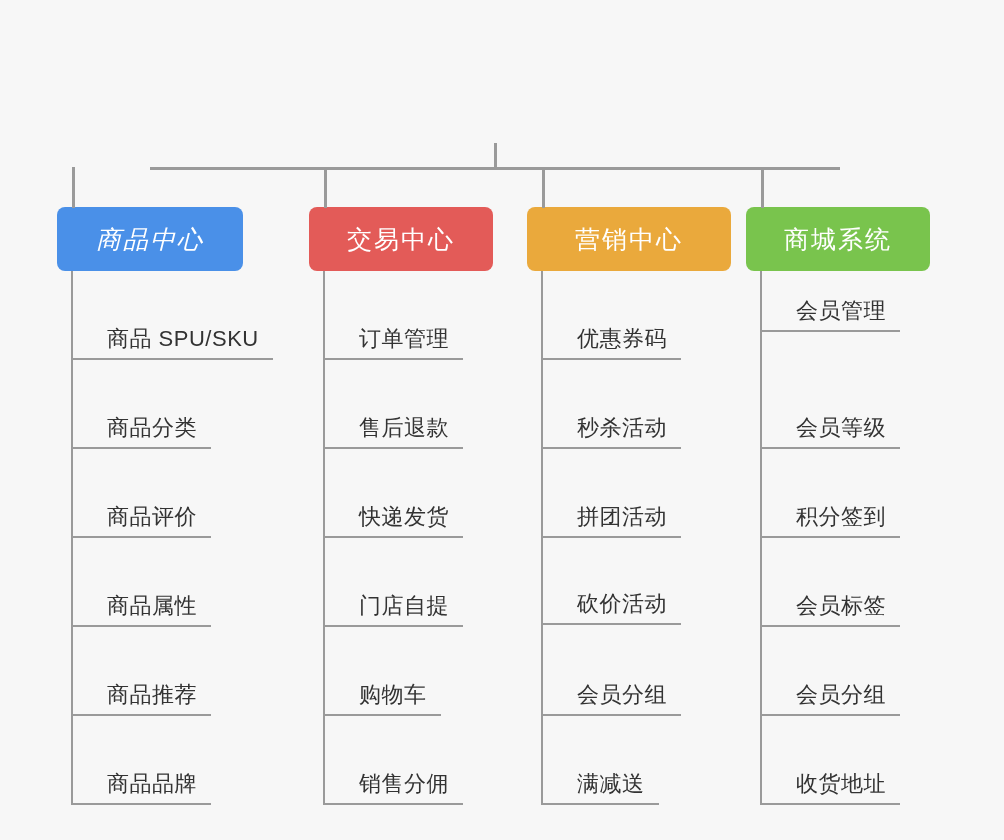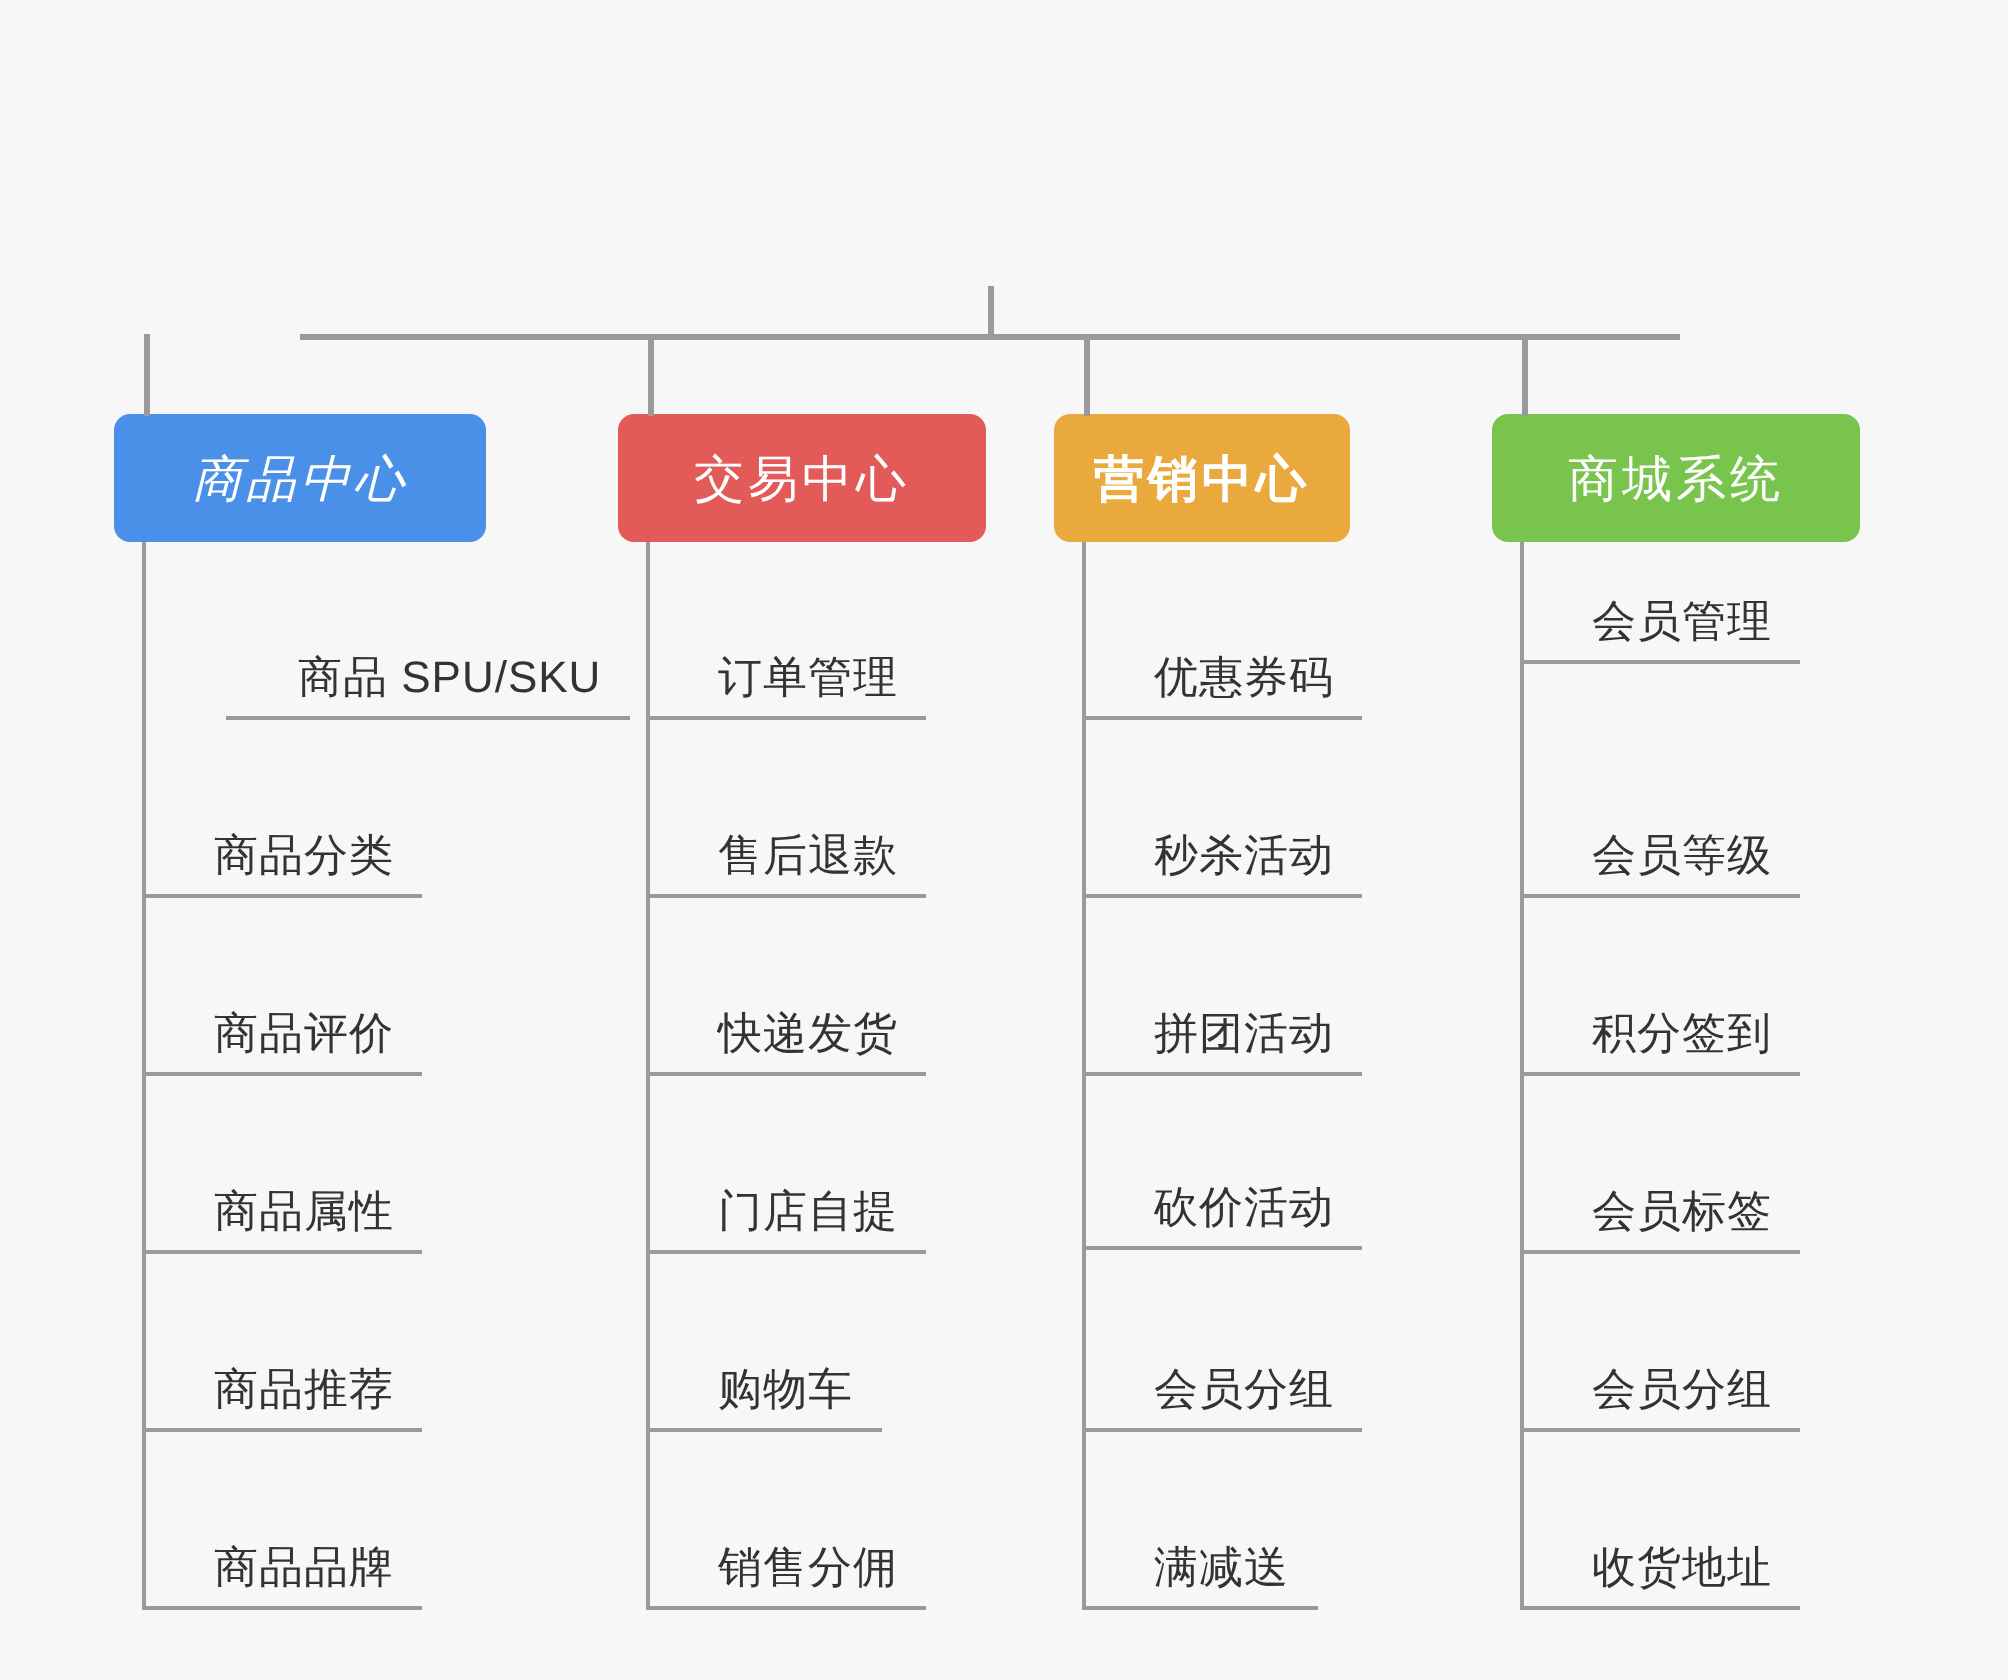--- a/index.html
+++ b/index.html
@@ -185,21 +185,21 @@
 
   <div class="conn stem-root"></div>
   <div class="conn bus-bar"></div>
 
   <div id="branches-host">
       <div class="category" style="left: 57px; width: 186px; background: rgb(74, 144, 232); font-style: italic;">
         <div class="category-label">商品中心</div>
       </div>
       <div class="branch" style="left: 71px; height: 534px;">
         <div class="spine" style="height: 534px;"></div>
-        <div class="leaf" style="top: 0px; padding-left: 42px;">
+        <div class="leaf" style="top: 0px;">
           <div class="leaf-inner"><span class="leaf-label">商品 SPU/SKU</span></div>
         </div>
         <div class="leaf" style="top: 89px;">
           <div class="leaf-inner"><span class="leaf-label">商品分类</span></div>
         </div>
         <div class="leaf" style="top: 178px;">
           <div class="leaf-inner"><span class="leaf-label">商品评价</span></div>
         </div>
         <div class="leaf" style="top: 267px;">
           <div class="leaf-inner"><span class="leaf-label">商品属性</span></div>
@@ -228,21 +228,21 @@
         <div class="leaf" style="top: 267px;">
           <div class="leaf-inner"><span class="leaf-label">门店自提</span></div>
         </div>
         <div class="leaf" style="top: 356px;">
           <div class="leaf-inner"><span class="leaf-label">购物车</span></div>
         </div>
         <div class="leaf" style="top: 445px;">
           <div class="leaf-inner"><span class="leaf-label">销售分佣</span></div>
         </div>
       </div>
-      <div class="category" style="left: 527px; width: 148px; background: rgb(234, 169, 60); font-weight: bold;">
+      <div class="category" style="left: 527px; width: 204px; background: rgb(234, 169, 60);">
         <div class="category-label">营销中心</div>
       </div>
       <div class="branch" style="left: 541px; height: 534px;">
         <div class="spine" style="height: 534px;"></div>
         <div class="leaf" style="top: 0px;">
           <div class="leaf-inner"><span class="leaf-label">优惠券码</span></div>
         </div>
         <div class="leaf" style="top: 89px;">
           <div class="leaf-inner"><span class="leaf-label">秒杀活动</span></div>
         </div>

